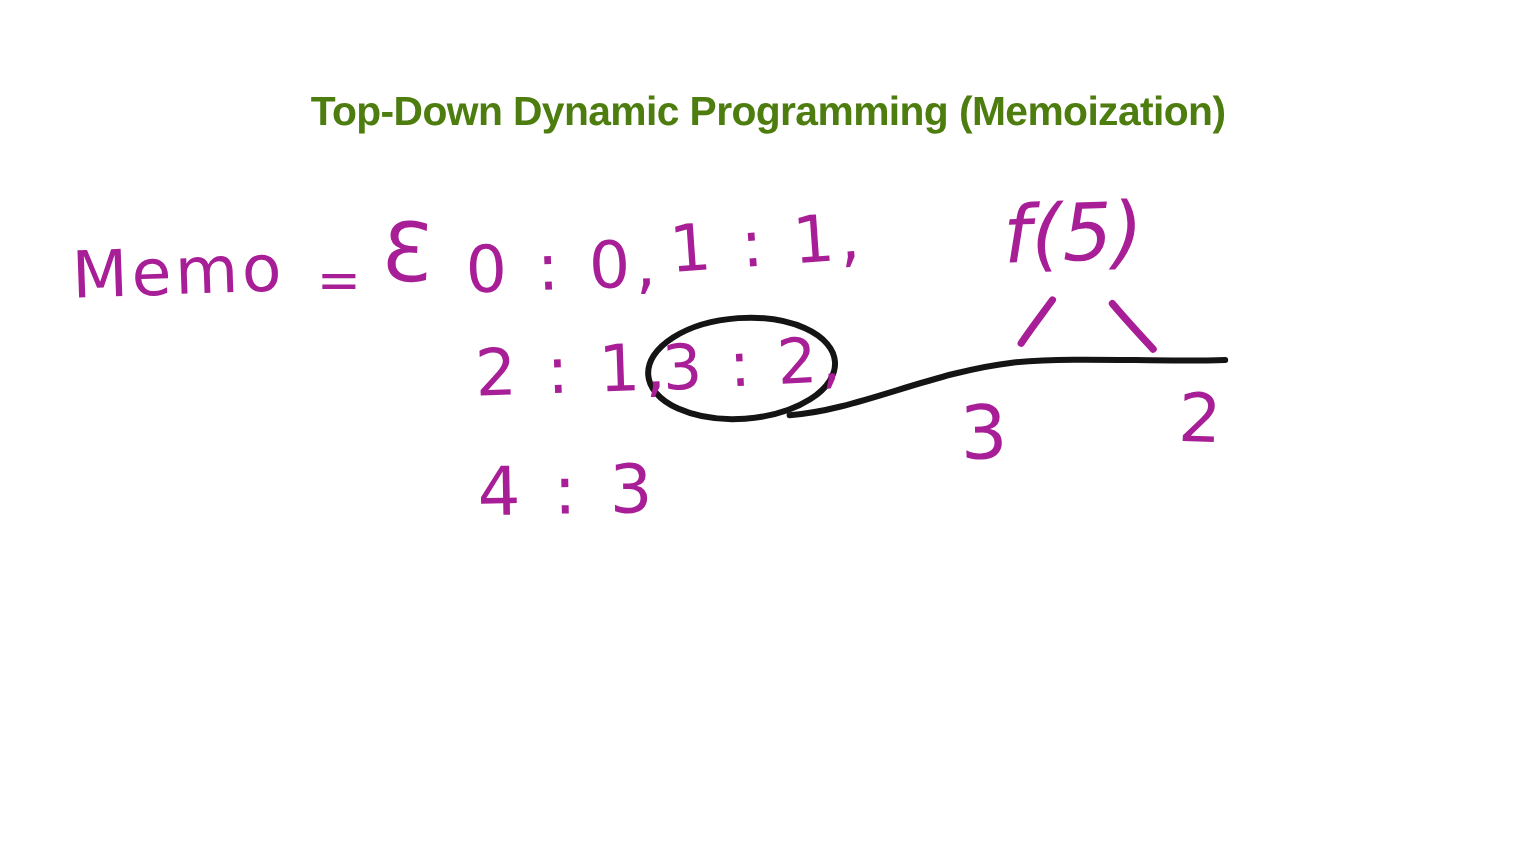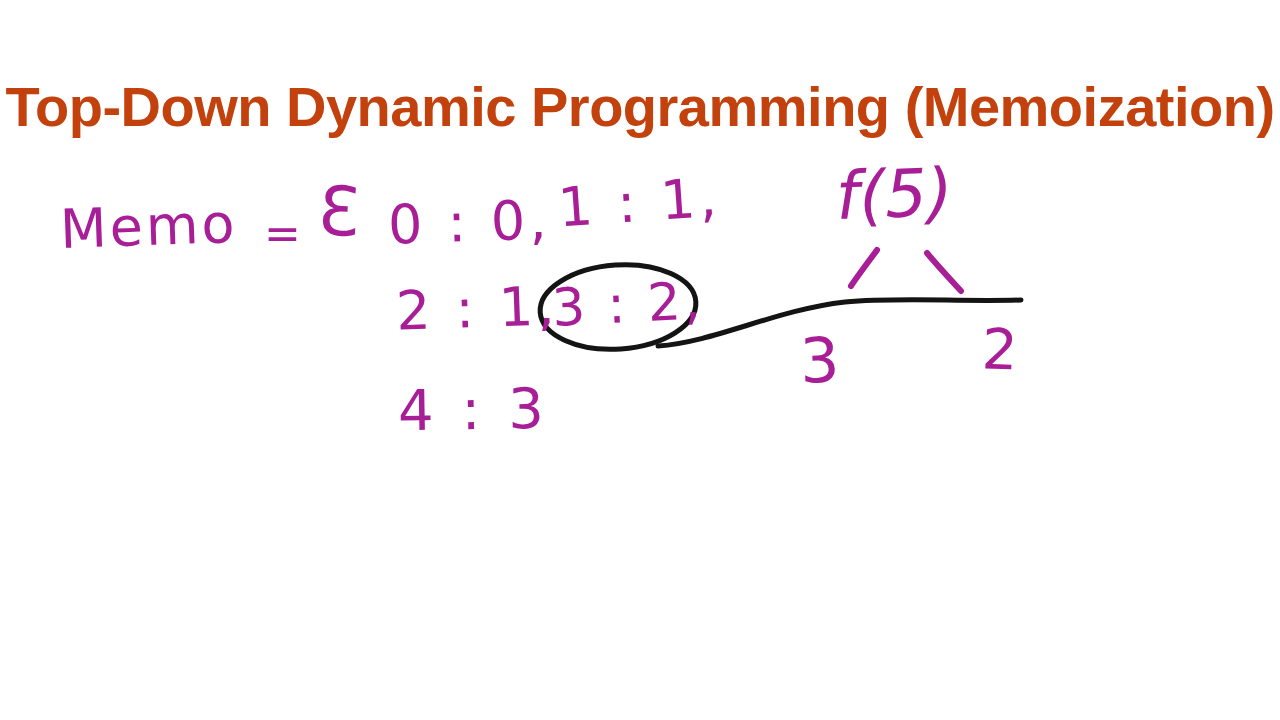--- a/index.html
+++ b/index.html
@@ -22,23 +22,23 @@
     font-family: "DejaVu Sans", sans-serif;
   }
   .title {
     position: absolute;
     top: 74px;
     left: 0;
     width: 100%;
     text-align: center;
     font-family: "Liberation Sans", sans-serif;
     font-weight: 700;
-    font-size: 56px;
+    font-size: 34px;
     letter-spacing: -0.5px;
-    color: #c2410c;
+    color: #4d7c0f;
   }
   .strokes {
     position: absolute;
     top: 0;
     left: 0;
     width: 1280px;
     height: 720px;
     pointer-events: none;
   }
   .hw {

